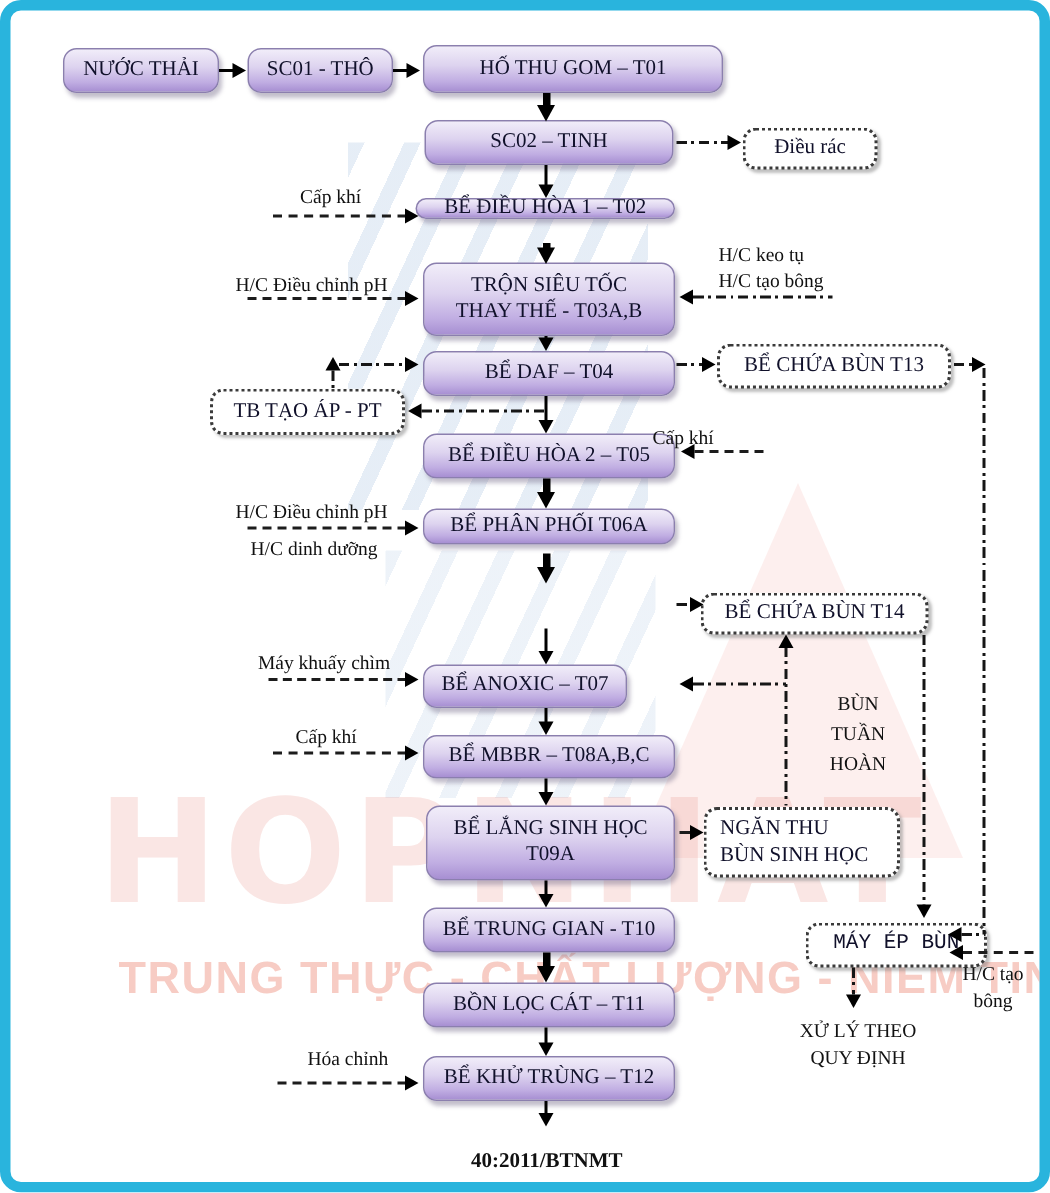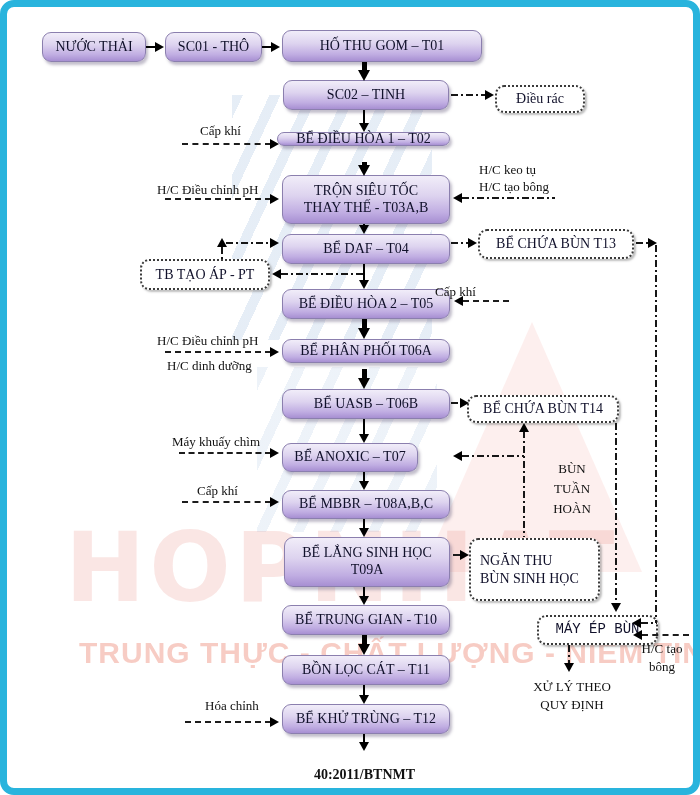--- a/index.html
+++ b/index.html
@@ -78,23 +78,20 @@
   </div>
   <div class="pbox" style="left:275px;top:227px;width:168px;height:30px;">
       <span>BỂ DAF – T04</span>
     </div>
   <div class="pbox" style="left:275px;top:282px;width:168px;height:30px;">
       <span>BỂ ĐIỀU HÒA 2 – T05</span>
     </div>
   <div class="pbox" style="left:275px;top:332px;width:168px;height:24px;">
       <span>BỂ PHÂN PHỐI  T06A</span>
     </div>
-  <div class="pbox" style="left:275px;top:382px;width:168px;height:30px;">
-      <span>BỂ UASB – T06B</span>
-    </div>
   <div class="pbox" style="left:275px;top:436px;width:136px;height:29px;">
       <span>BỂ ANOXIC – T07</span>
     </div>
   <div class="pbox" style="left:275px;top:483px;width:168px;height:29px;">
       <span>BỂ MBBR – T08A,B,C</span>
     </div>
   <div class="pbox" style="left:277px;top:530px;width:166px;height:50px;">
     <span>BỂ LẮNG SINH HỌC</span>
       <span>T09A</span>
   </div>
@@ -113,21 +110,21 @@
     </div>
   <div class="dbox" style="left:471px;top:222px;width:156px;height:30px;">
       <span>BỂ CHỨA  BÙN T13</span>
     </div>
   <div class="dbox" style="left:133px;top:252px;width:130px;height:31px;">
       <span>TB TẠO ÁP - PT</span>
     </div>
   <div class="dbox" style="left:460px;top:388px;width:152px;height:28px;">
       <span>BỂ CHỨA BÙN T14</span>
     </div>
-  <div class="dbox left" style="left:462px;top:531px;width:131px;height:63px;">
+  <div class="dbox left" style="left:462px;top:531px;width:131px;height:47px;">
     <span>NGĂN THU</span>
       <span>BÙN SINH HỌC</span>
   </div>
   <div class="dbox" style="left:530px;top:608px;width:121px;height:30px;font-family:Liberation Mono, monospace;">
       <span>MÁY ÉP BÙN</span>
     </div>
 
   <div class="lbl" style="left:193px;top:116px;">Cấp khí</div>
   <div class="lbl" style="left:150px;top:175px;">H/C Điều chỉnh pH</div>
   <div class="lbl" style="left:472px;top:155px;">H/C keo tụ</div>

